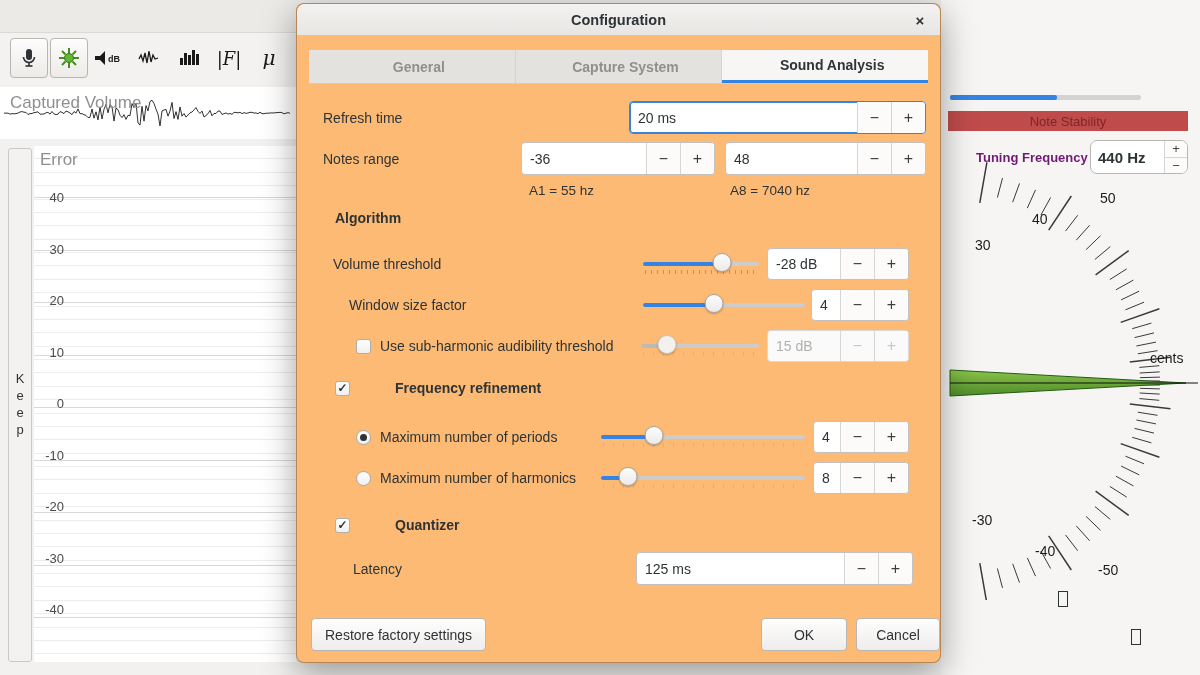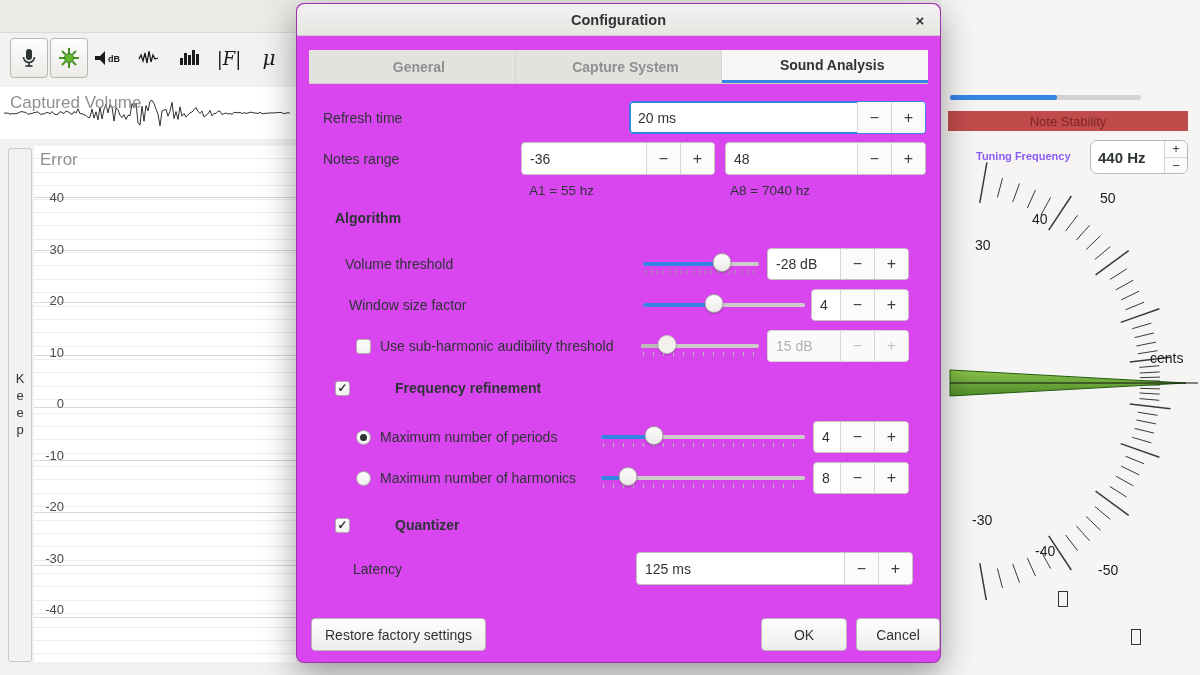--- a/index.html
+++ b/index.html
@@ -26,33 +26,33 @@
   .ytick { position:absolute; left:4px; width:26px; text-align:right; font-size:13px; color:#4a4a4a; }
 
   .keep-btn { position:absolute; left:8px; top:148px; width:24px; height:514px; background:#f4f2f0; border:1px solid #cbc9c6; border-radius:3px; display:flex; align-items:center; justify-content:center; cursor:pointer; }
   .keep-btn span { writing-mode:vertical-rl; text-orientation:upright; font-size:13px; letter-spacing:2px; color:#2e3436; }
 
   
   .right-panel { position:absolute; left:941px; top:0; width:259px; height:675px; background:#f6f5f4; }
   .progressline { position:absolute; left:950px; top:95px; width:191px; height:5px; background:#d5d3d1; border-radius:2px; }
   .progressline .pfill { height:100%; width:56%; background:#3584e4; border-radius:2px; }
   .stability { position:absolute; left:948px; top:111px; width:240px; height:20px; background:#c04b4b; display:flex; align-items:center; justify-content:center; font-size:13px; color:#7e2626; }
-  .tf-label { position:absolute; left:976px; top:150px; font-size:11px; font-weight:bold; color:#8b5cf6; }
+  .tf-label { position:absolute; left:976px; top:150px; font-size:13px; font-weight:bold; color:#701a75; }
   .tf-spin { position:absolute; left:1090px; top:140px; width:98px; height:34px; background:#fff; border:1px solid #b9b7b4; border-radius:7px; display:flex; overflow:hidden; }
   .tf-spin .tf-val { flex:1; display:flex; align-items:center; padding-left:7px; font-size:15px; font-weight:bold; }
   .tf-spin .tf-btns { width:23px; border-left:1px solid #d8d6d4; display:flex; flex-direction:column; }
   .tf-spin .tf-btn { flex:1; display:flex; align-items:center; justify-content:center; font-size:13px; color:#444; background:#fcfbfa; cursor:pointer; }
   .tf-spin .tf-btn:first-child { border-bottom:1px solid #d8d6d4; }
   .gauge-svg { position:absolute; left:940px; top:160px; width:260px; height:440px; }
   .scale-num { position:absolute; font-size:14px; color:#1c1c1c; }
   .cents-label { position:absolute; left:1150px; top:350px; font-size:14px; color:#1c1c1c; }
   .tofu { position:absolute; width:10px; height:16px; border:1px solid #2e3436; }
 
   
-  .dialog { position:absolute; left:296px; top:3px; width:645px; height:660px; background:#d946ef; border:1px solid rgba(0,0,0,.28); border-radius:8px; box-shadow:0 10px 34px rgba(0,0,0,.38); z-index:10; }
+  .dialog { position:absolute; left:296px; top:3px; width:645px; height:660px; background:#fdba74; border:1px solid rgba(0,0,0,.28); border-radius:8px; box-shadow:0 10px 34px rgba(0,0,0,.38); z-index:10; }
   .titlebar { position:absolute; left:0; top:0; right:0; height:32px; background:linear-gradient(#f4f2f1,#e8e6e3); border-bottom:1px solid #c9c7c3; border-radius:8px 8px 0 0; display:flex; align-items:center; justify-content:center; font-size:14.5px; font-weight:bold; }
   .close-btn { position:absolute; right:10px; top:6px; width:20px; height:20px; display:flex; align-items:center; justify-content:center; font-size:15px; color:#2e3436; cursor:pointer; border-radius:50%; }
 
   .tabs { position:absolute; left:12px; right:12px; top:46px; height:34px; display:flex; background:#e4e2df; border-bottom:1px solid #cfcdc9; }
   .tab { flex:1; display:flex; align-items:center; justify-content:center; font-size:14px; font-weight:bold; color:#8f8f8f; border-right:1px solid #d6d4d1; cursor:pointer;padding-left:14px; }
   .tab:last-child { border-right:none; }
   .tab.active { background:#f7f6f5; color:#2e3436; border-bottom:3px solid #3584e4; }
 
   .dlg-label { position:absolute; display:flex; align-items:center; font-size:14px; color:#2e3436; }
   .section-label { position:absolute; font-size:14px; font-weight:bold; color:#2e3436; }
@@ -287,21 +287,21 @@
     <div class="spin" style="left:428px; top:138px; width:201px">
       <div class="val">48</div>
       <div class="sbtn">−</div>
       <div class="sbtn">+</div>
     </div>
     <div class="hint" style="left:232px; top:179px">A1 = 55 hz</div>
     <div class="hint" style="left:433px; top:179px">A8 = 7040 hz</div>
 
     <div class="section-label" style="left:38px; top:206px">Algorithm</div>
 
-    <div class="dlg-label" style="left:48px; top:244px; height:32px">Volume threshold</div>
+    <div class="dlg-label" style="left:36px; top:244px; height:32px">Volume threshold</div>
     <div class="slider" style="left:346px; top:246px; width:116px">
       <div class="track"></div>
       <div class="fill" style="width:68%"></div>
       <div class="ticks"></div>
       <div class="handle" style="left:68%"></div>
     </div>
     <div class="spin h32" style="left:470px; top:244px; width:142px">
       <div class="val">-28 dB</div>
       <div class="sbtn">−</div>
       <div class="sbtn">+</div>

